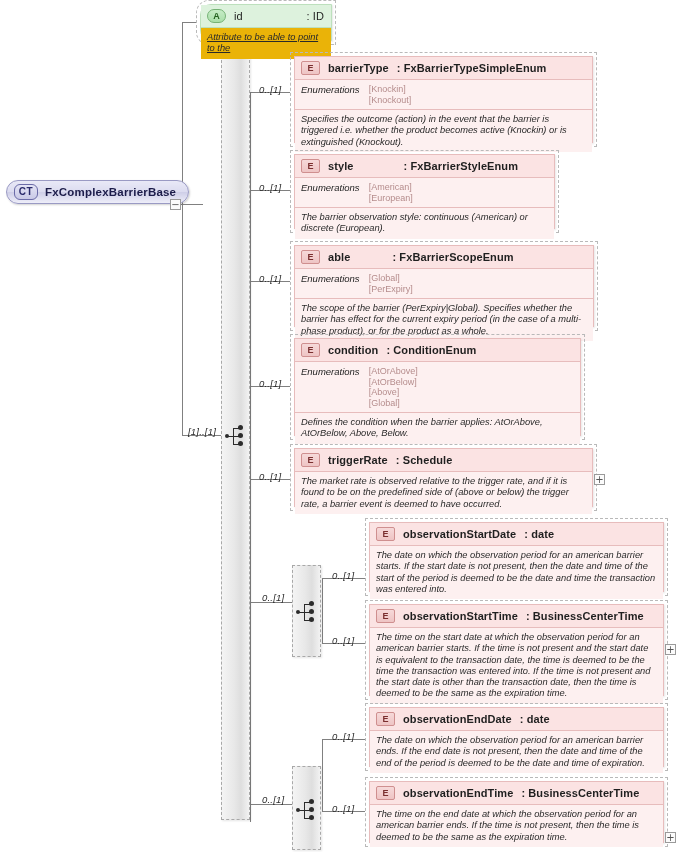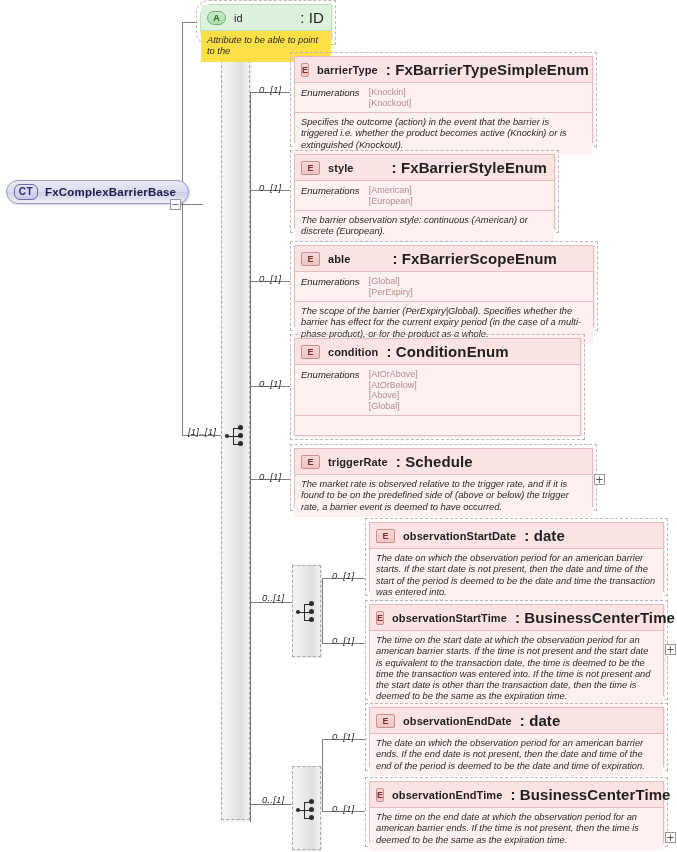--- a/index.html
+++ b/index.html
@@ -108,38 +108,38 @@
     background:linear-gradient(to bottom,#f6d9d9,#eec4c4);
     color:#7a2f2f;font-size:9px;font-weight:bold;
   }
   .node.attr .badge{
     border:1px solid #76b276;border-radius:7px;
     background:linear-gradient(to bottom,#c7ecc7,#a9dea9);
     color:#24601f;
   }
   .nm{font-size:11px;font-weight:bold;color:#1f1f1f;white-space:nowrap;letter-spacing:.1px;}
   .node.attr .nm{font-weight:normal;font-size:11px;}
-  .ty{font-size:15px;font-weight:bold;color:#1f1f1f;white-space:nowrap;letter-spacing:.1px;}
+  .ty{font-size:11px;font-weight:bold;color:#1f1f1f;white-space:nowrap;letter-spacing:.1px;}
   .node.attr .ty{font-weight:normal;}
   .sep{flex:1 1 auto;}
 
   .enums{
     display:flex;gap:9px;padding:4px 7px 4px 6px;
     border-bottom:1px solid #e7bcbc;background:#fdf0f0;flex:0 0 auto;
   }
   .enums .lbl{font-size:9.5px;font-style:italic;color:#242424;white-space:nowrap;}
   .enums .vals{display:flex;flex-direction:column;}
   .enums .vals span{font-size:9px;color:#b58c8c;line-height:10.5px;white-space:nowrap;}
 
   .doc{
     padding:4px 7px 4px 6px;
     font-size:9.3px;font-style:italic;color:#2a2a2a;line-height:11.3px;
     background:#fdf0f0;flex:1 1 auto;
   }
-  .node.attr .doc{background:#fde047;}
+  .node.attr .doc{background:#eab308;text-decoration:underline;}
 </style>
 </head>
 <body>
 
 <div id="stage">
 
   <div class="ln lnh" style="left:181px;top:204px;width:22px;"></div>
 
   <div class="ln lnv" style="left:182px;top:22px;height:413px;"></div>
 
@@ -296,20 +296,21 @@
       </div>
       <div class="enums">
         <span class="lbl">Enumerations</span>
         <span class="vals">
           <span>[AtOrAbove]</span>
           <span>[AtOrBelow]</span>
           <span>[Above]</span>
           <span>[Global]</span>
         </span>
       </div>
+      <div class="doc">Defines the condition when the barrier applies: AtOrAbove, AtOrBelow, Above, Below.</div>
     </div>
   </div>
   <div class="card" style="left:259px;top:378px;">0..[1]</div>
 
   <div class="node" style="left:290px;top:444px;width:307px;height:67px;">
     <div class="inner">
       <div class="hdr">
         <span class="badge">E</span>
         <span class="nm">triggerRate</span>
         <span class="ty">: Schedule</span>

